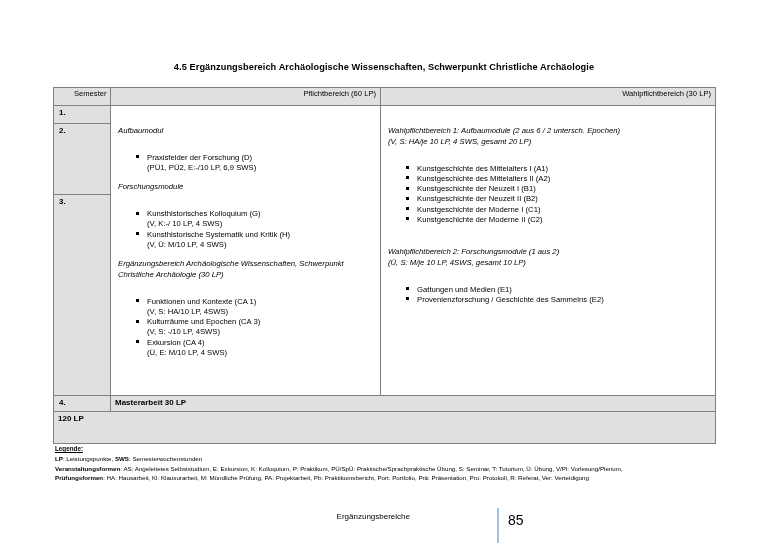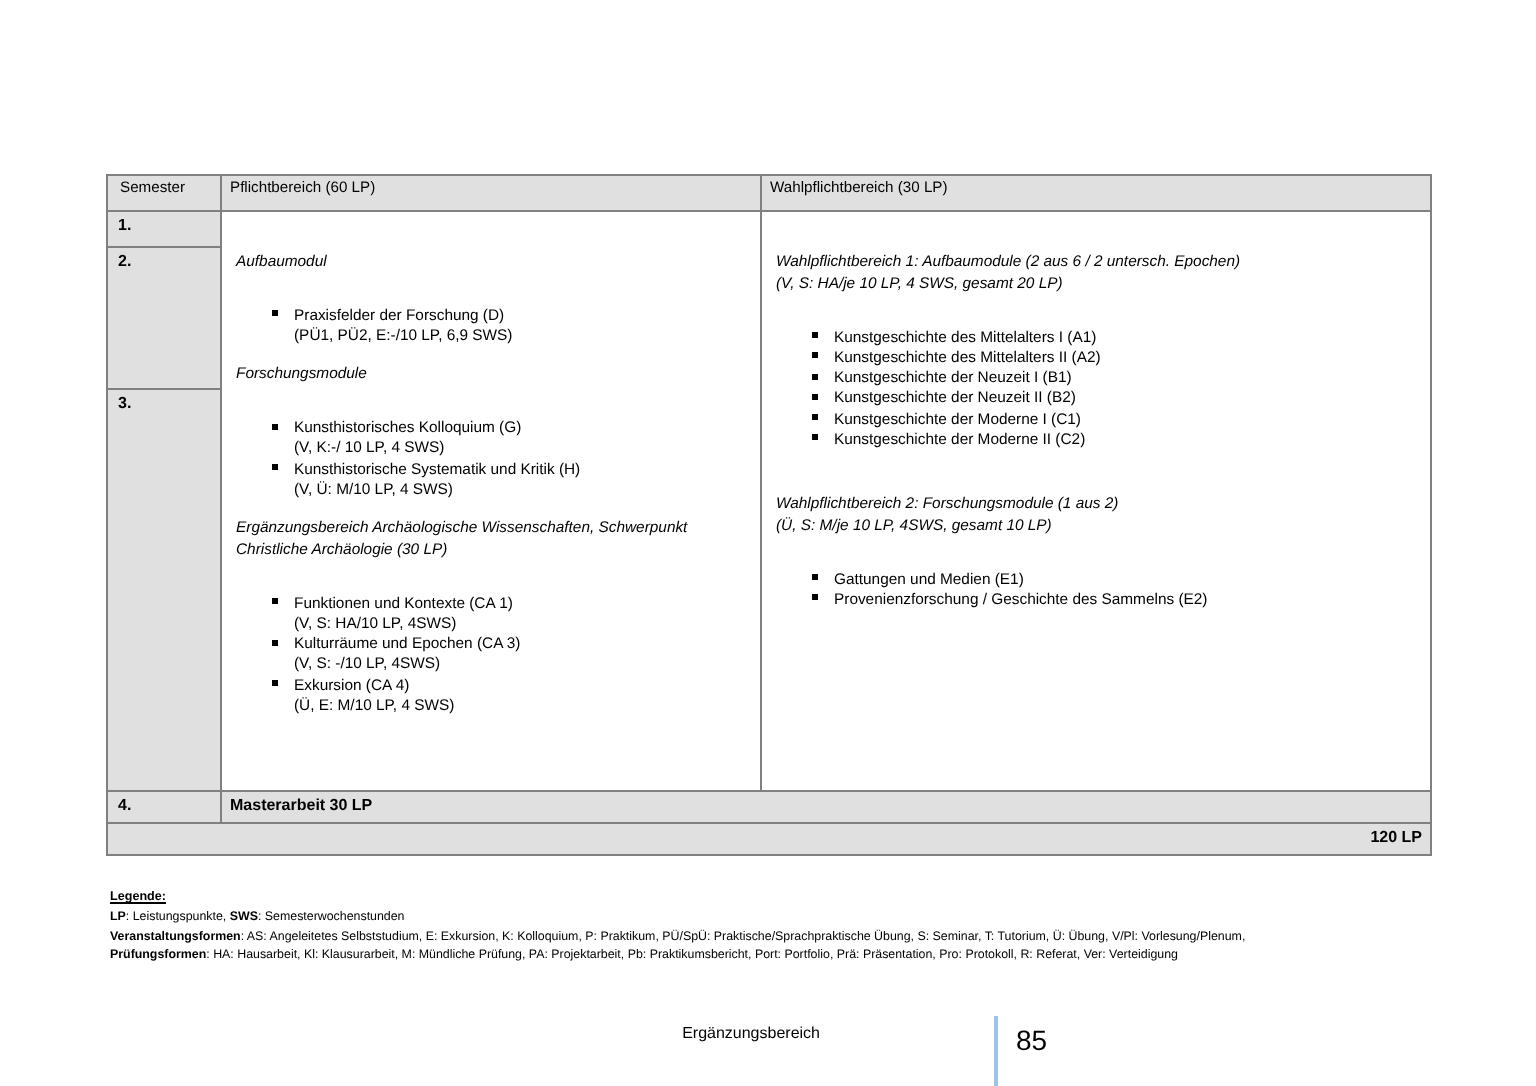--- a/index.html
+++ b/index.html
@@ -48,29 +48,29 @@
     font-size: 7.6px;
     line-height: 1.28;
     font-weight: normal;
   }
   .mod-table .col-sem  { width: 57px; }
   .mod-table .col-pf   { width: 270px; }
   .mod-table .col-wpf  { width: 335px; }
 
   thead th {
     background: #e0e0e0;
-    text-align: left;
+    text-align: right;
     font-weight: bold;
     font-size: 8px;
     height: 14px;
     vertical-align: middle;
     padding-top: 3px;
     padding-bottom: 3px;
   }
-  thead th.th-sem { text-align: left; padding-left: 6px; }
+  thead th.th-sem { text-align: left; padding-left: 20px; }
 
   td.sem-cell {
     background: #e0e0e0;
     font-weight: bold;
     font-size: 8px;
     text-align: left;
     padding-left: 5px;
     padding-top: 2px;
   }
   td.body-cell {
@@ -83,26 +83,26 @@
     background: #e0e0e0;
     text-align: left;
     font-weight: bold;
     font-size: 8px;
     vertical-align: middle;
     padding-top: 2px;
     padding-bottom: 2px;
   }
   td.total-cell {
     background: #e0e0e0;
-    text-align: right;
+    text-align: left;
     font-weight: bold;
     font-size: 8px;
     vertical-align: middle;
     padding-top: 2px;
-    padding-bottom: 2px;
+    padding-bottom: 18px;
   }
 
   
   tr.r1 td { height: 13px; }
   tr.r2 td { height: 66px; }
   tr.r3 td { height: 196px; }
   tr.r4 td { height: 11px; }
   tr.rtot td { height: 11px; }
 
   
@@ -187,20 +187,21 @@
     left: 508px;
     top: 4px;
     font-size: 14px;
   }
 </style>
 </head>
 <body>
 
 <div class="page">
 
+  <div class="doc-title">4.5 Ergänzungsbereich Archäologische Wissenschaften, Schwerpunkt Christliche Archäologie</div>
 
   <table class="mod-table">
     <colgroup>
       <col class="col-sem">
       <col class="col-pf">
       <col class="col-wpf">
     </colgroup>
     <thead>
       <tr>
         <th class="th-sem">Semester</th>
@@ -308,18 +309,18 @@
   </table>
 
   <div class="legend">
     <div class="legend-title">Legende:</div>
     <div class="legend-line"><b>LP</b><span>: Leistungspunkte, </span><b>SWS</b><span>: Semesterwochenstunden</span></div>
     <div class="legend-line"><b>Veranstaltungsformen</b><span>: AS: Angeleitetes Selbststudium, E: Exkursion, K: Kolloquium, P: Praktikum, PÜ/SpÜ: Praktische/Sprachpraktische Übung, S: Seminar, T: Tutorium, Ü: Übung, V/Pl: Vorlesung/Plenum,</span></div>
     <div class="legend-line"><b>Prüfungsformen</b><span>: HA: Hausarbeit, Kl: Klausurarbeit, M: Mündliche Prüfung, PA: Projektarbeit, Pb: Praktikumsbericht, Port: Portfolio, Prä: Präsentation, Pro: Protokoll, R: Referat, Ver: Verteidigung</span></div>
   </div>
 
   <div class="footer">
-    <div class="footer-label">Ergänzungsbereich</div>
+    <div class="footer-label">Ergänzungsbereiche</div>
     <div class="footer-rule" style="background: rgb(157, 195, 230);"></div>
     <div class="footer-page">85</div>
   </div>
 
 </div>
 
 </body></html>

